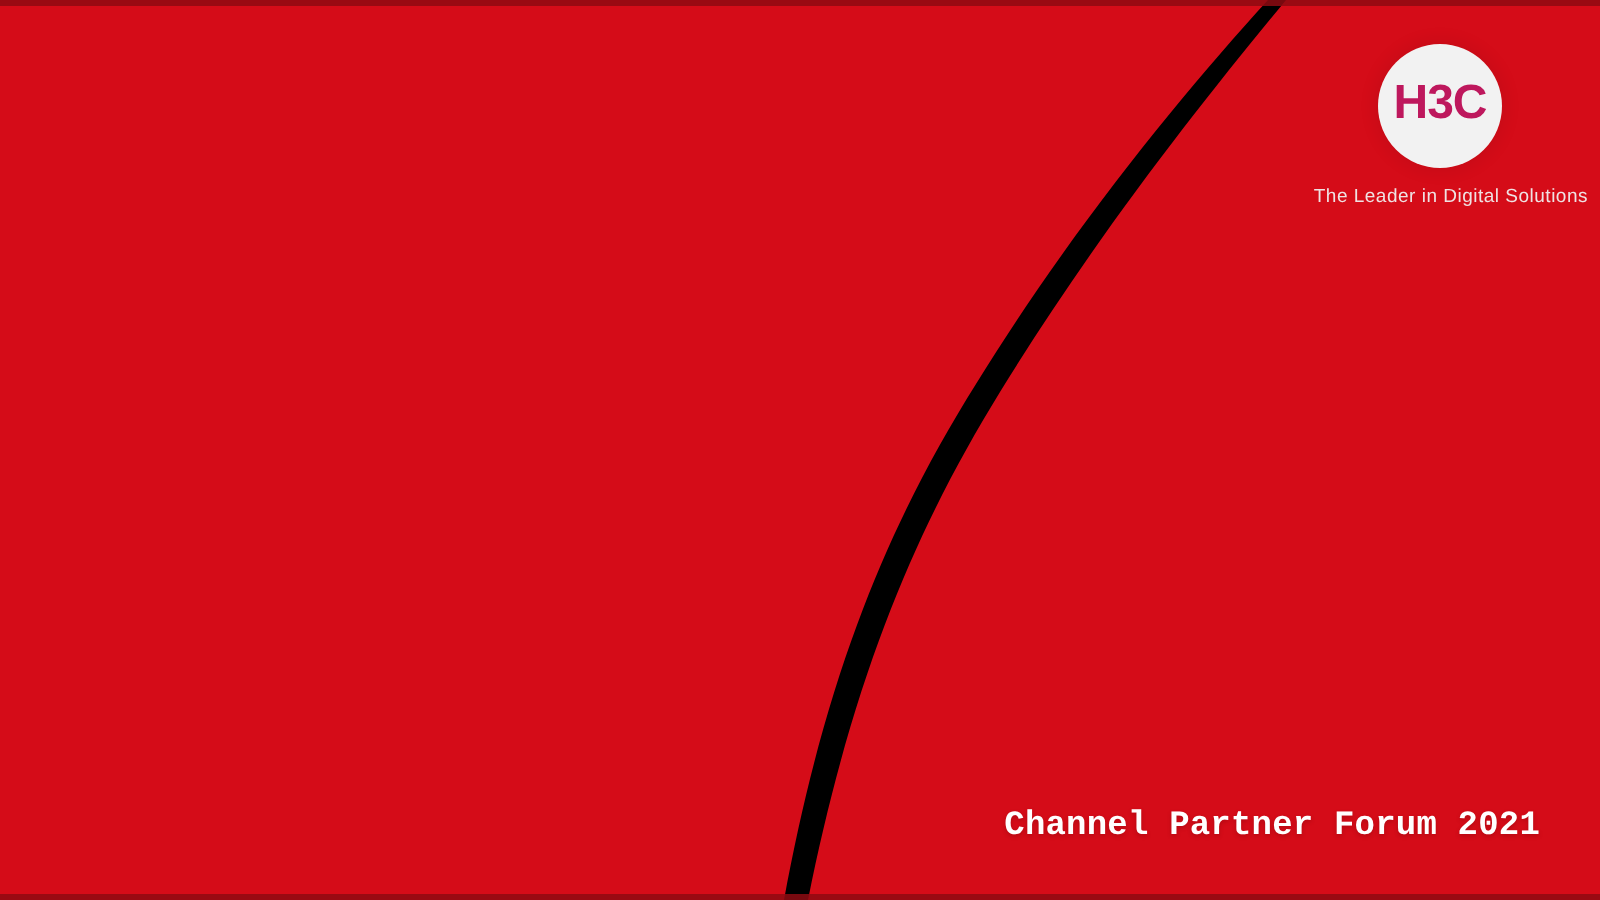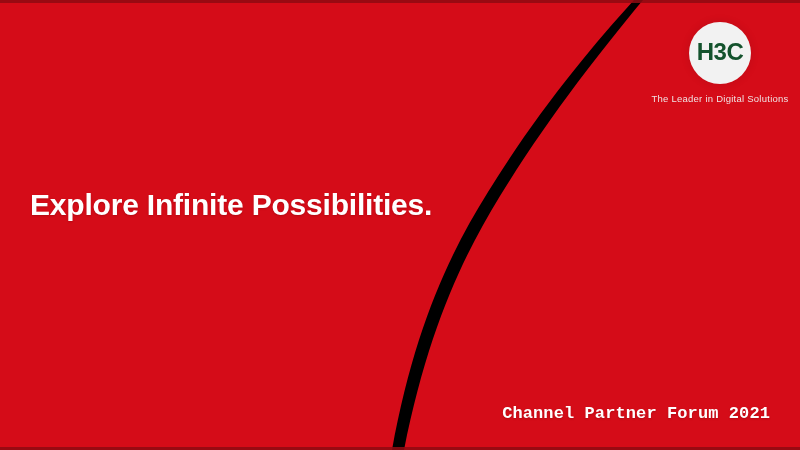--- a/index.html
+++ b/index.html
@@ -55,30 +55,31 @@
     display: flex;
     align-items: center;
     justify-content: center;
     box-shadow: 0 0 10px rgba(0,0,0,.10);
   }
   .logo-wordmark {
     font-family: "Liberation Sans", sans-serif;
     font-weight: bold;
     font-size: 24px;
     letter-spacing: -0.5px;
-    color: #14532d;
+    color: #be185d;
     line-height: 1;
     transform: translateY(-1px);
   }
   .logo-tagline {
     margin-top: 9px;
     font-size: 9.5px;
     color: #efe2e3;
     letter-spacing: .25px;
     white-space: nowrap;
+    text-align: right;
   }
 
   
   .headline {
     position: absolute;
     left: 30px;
     top: 186px;
     z-index: 5;
     color: #ffffff;
     font-weight: bold;
@@ -151,20 +152,19 @@
   </svg>
 
   <div class="logo-lockup">
     <div class="logo-disc">
       <span class="logo-wordmark">H3C</span>
     </div>
     <div class="logo-tagline">The Leader in Digital Solutions</div>
   </div>
 
   <div class="headline">
-    <span class="headline-line">Explore Infinite Possibilities.</span>
   </div>
 
   <div class="forum-label">Channel Partner Forum 2021</div>
 
   <div class="edge-band bottom"></div>
 
 </div>
 
 </body></html>

